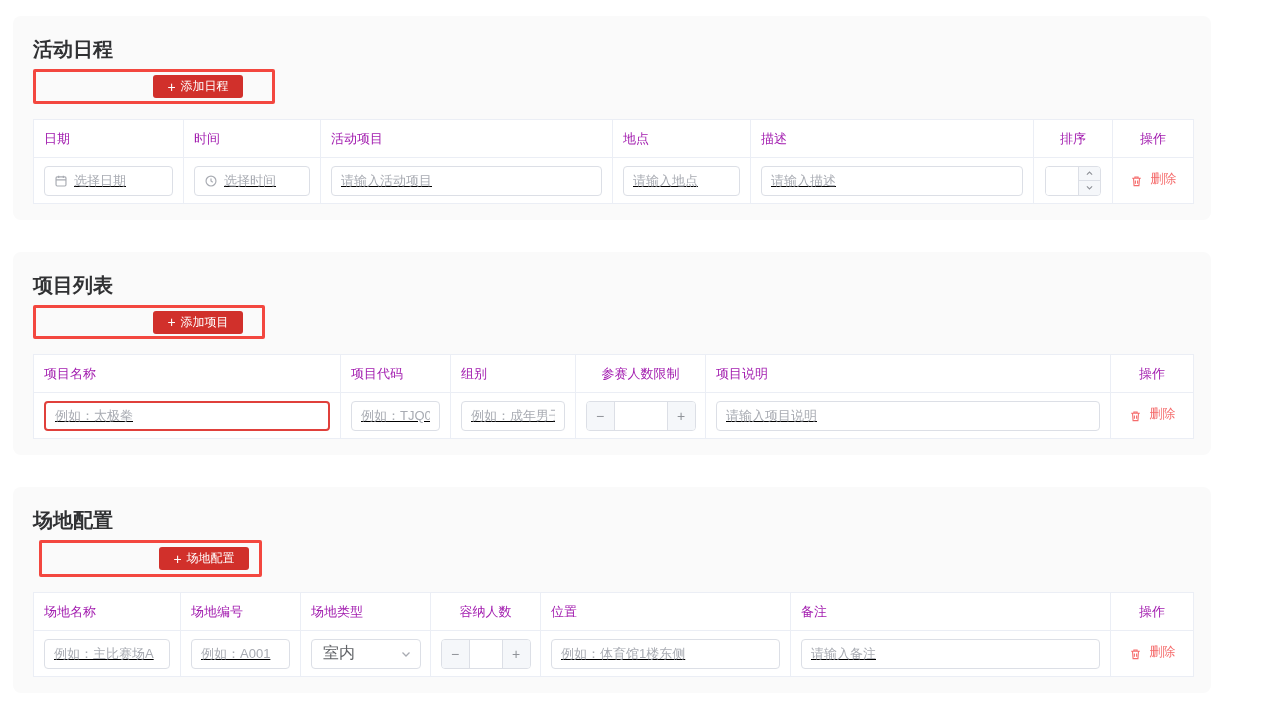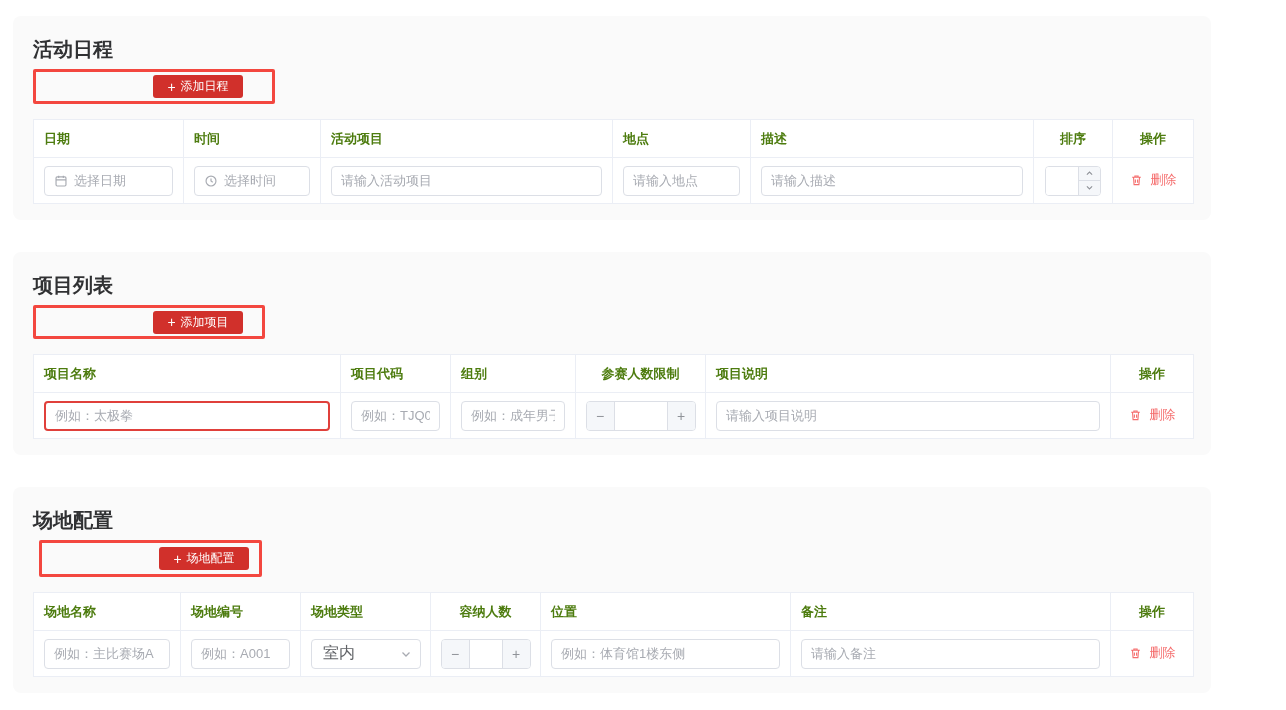--- a/index.html
+++ b/index.html
@@ -26,25 +26,25 @@
     background:#d1302b; color:#ffffff; font-size:12px; line-height:23px;
     display:inline-flex; align-items:center; justify-content:center; gap:5px;
     cursor:pointer; font-family:inherit; white-space:nowrap;
   }
   .btn-red .plus { font-size:14px; font-weight:400; line-height:1; }
 
   
   table { border-collapse:collapse; table-layout:fixed; width:1160px; margin-top:15px; background:#ffffff; }
   th, td { border:1px solid #ebeef5; }
   th {
-    height:38px; font-size:13px; font-weight:bold; color:#4d7c0f;
+    height:38px; font-size:13px; font-weight:normal; color:#a21caf;
     text-align:left; padding:0 10px; background:#ffffff;
   }
   th.center { text-align:center; padding:0 2px; }
-  td { height:46px; padding:0 10px; vertical-align:middle; }
+  td { height:46px; padding:0 10px; vertical-align:middle;text-decoration:underline; }
   td.center { text-align:center; padding:0 2px; }
 
   
   .inp {
     width:100%; height:30px; border:1px solid #dcdfe6; border-radius:4px;
     background:#ffffff; display:flex; align-items:center; padding:0 9px; gap:6px;
   }
   .inp input {
     flex:1; min-width:0; border:none; outline:none; background:transparent;
     font-size:13px; color:#606266; font-family:inherit;
@@ -84,21 +84,21 @@
   
   .select {
     width:110px; height:30px; border:1px solid #dcdfe6; border-radius:4px; background:#ffffff;
     display:inline-flex; align-items:center; padding:0 8px 0 11px; cursor:pointer; vertical-align:middle;
   }
   .select .sel-text { flex:1; font-size:16px; color:#606266; text-align:left; }
   .select svg { width:12px; height:12px; color:#a8abb2; }
 
   
   .del {
-    display:inline-flex; align-items:center; gap:8px; border:none; background:transparent;
+    display:inline-flex; align-items:flex-end; gap:8px; border:none; background:transparent;
     color:#f56c6c; font-size:13px; cursor:pointer; font-family:inherit;
   }
   .del svg { width:13px; height:14px; display:block; }
 </style>
 </head>
 <body>
 
 <div class="page">
 
   <section class="card">

